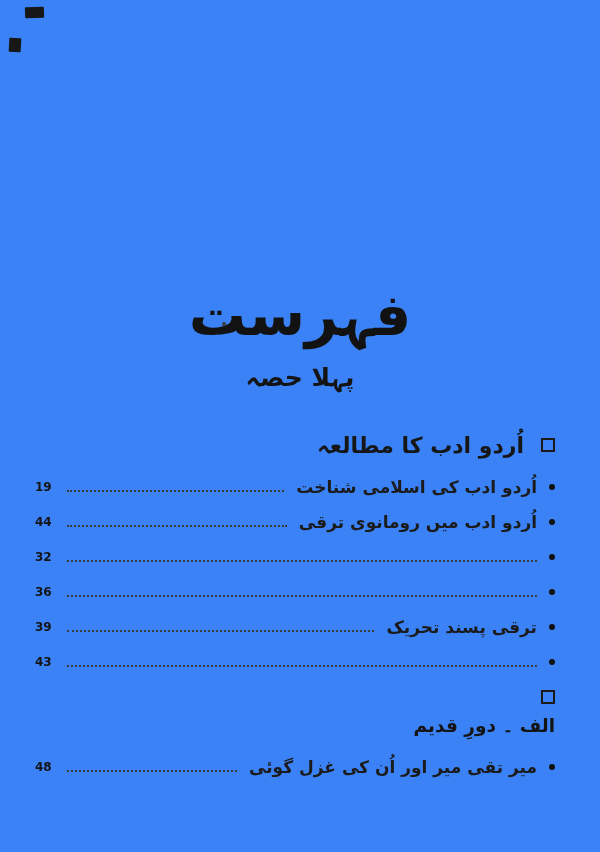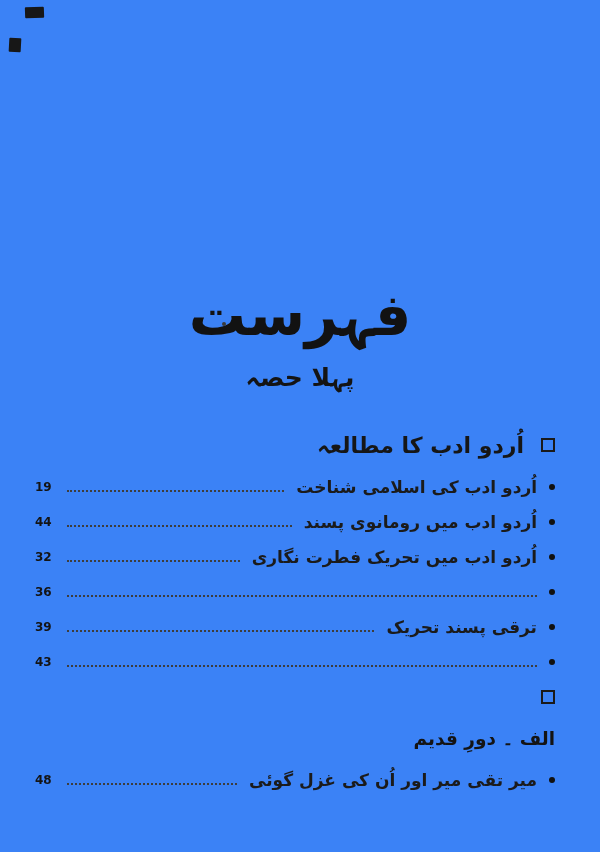--- a/index.html
+++ b/index.html
@@ -116,21 +116,21 @@
     color: #141414;
     min-width: 20px;
     text-align: left;
   }
   .subheading {
     direction: rtl;
     text-align: right;
     font-size: 18.5px;
     font-weight: bold;
     color: #141414;
-    margin-top: 19px;
+    margin-top: 6px;
     height: 22px;
     line-height: 22px;
     white-space: nowrap;
   }
 </style>
 </head>
 <body>
 
 <div class="page">
 
@@ -156,28 +156,27 @@
     <div class="sec-items">
   <div class="toc-row">
     <span class="bullet"></span>
     <span class="item-label">اُردو ادب کی اسلامی شناخت</span>
     <span class="dots"></span>
     <span class="pagenum">19</span>
   </div>
 
   <div class="toc-row">
     <span class="bullet"></span>
-    <span class="item-label">اُردو ادب میں رومانوی پسند</span>
+    <span class="item-label">اُردو ادب میں رومانوی ترقی</span>
     <span class="dots"></span>
     <span class="pagenum">44</span>
   </div>
 
   <div class="toc-row">
     <span class="bullet"></span>
-    <span class="item-label">اُردو ادب میں تحریک فطرت نگاری</span>
     <span class="dots"></span>
     <span class="pagenum">32</span>
   </div>
 
   <div class="toc-row">
     <span class="bullet"></span>
     <span class="dots"></span>
     <span class="pagenum">36</span>
   </div>
 

